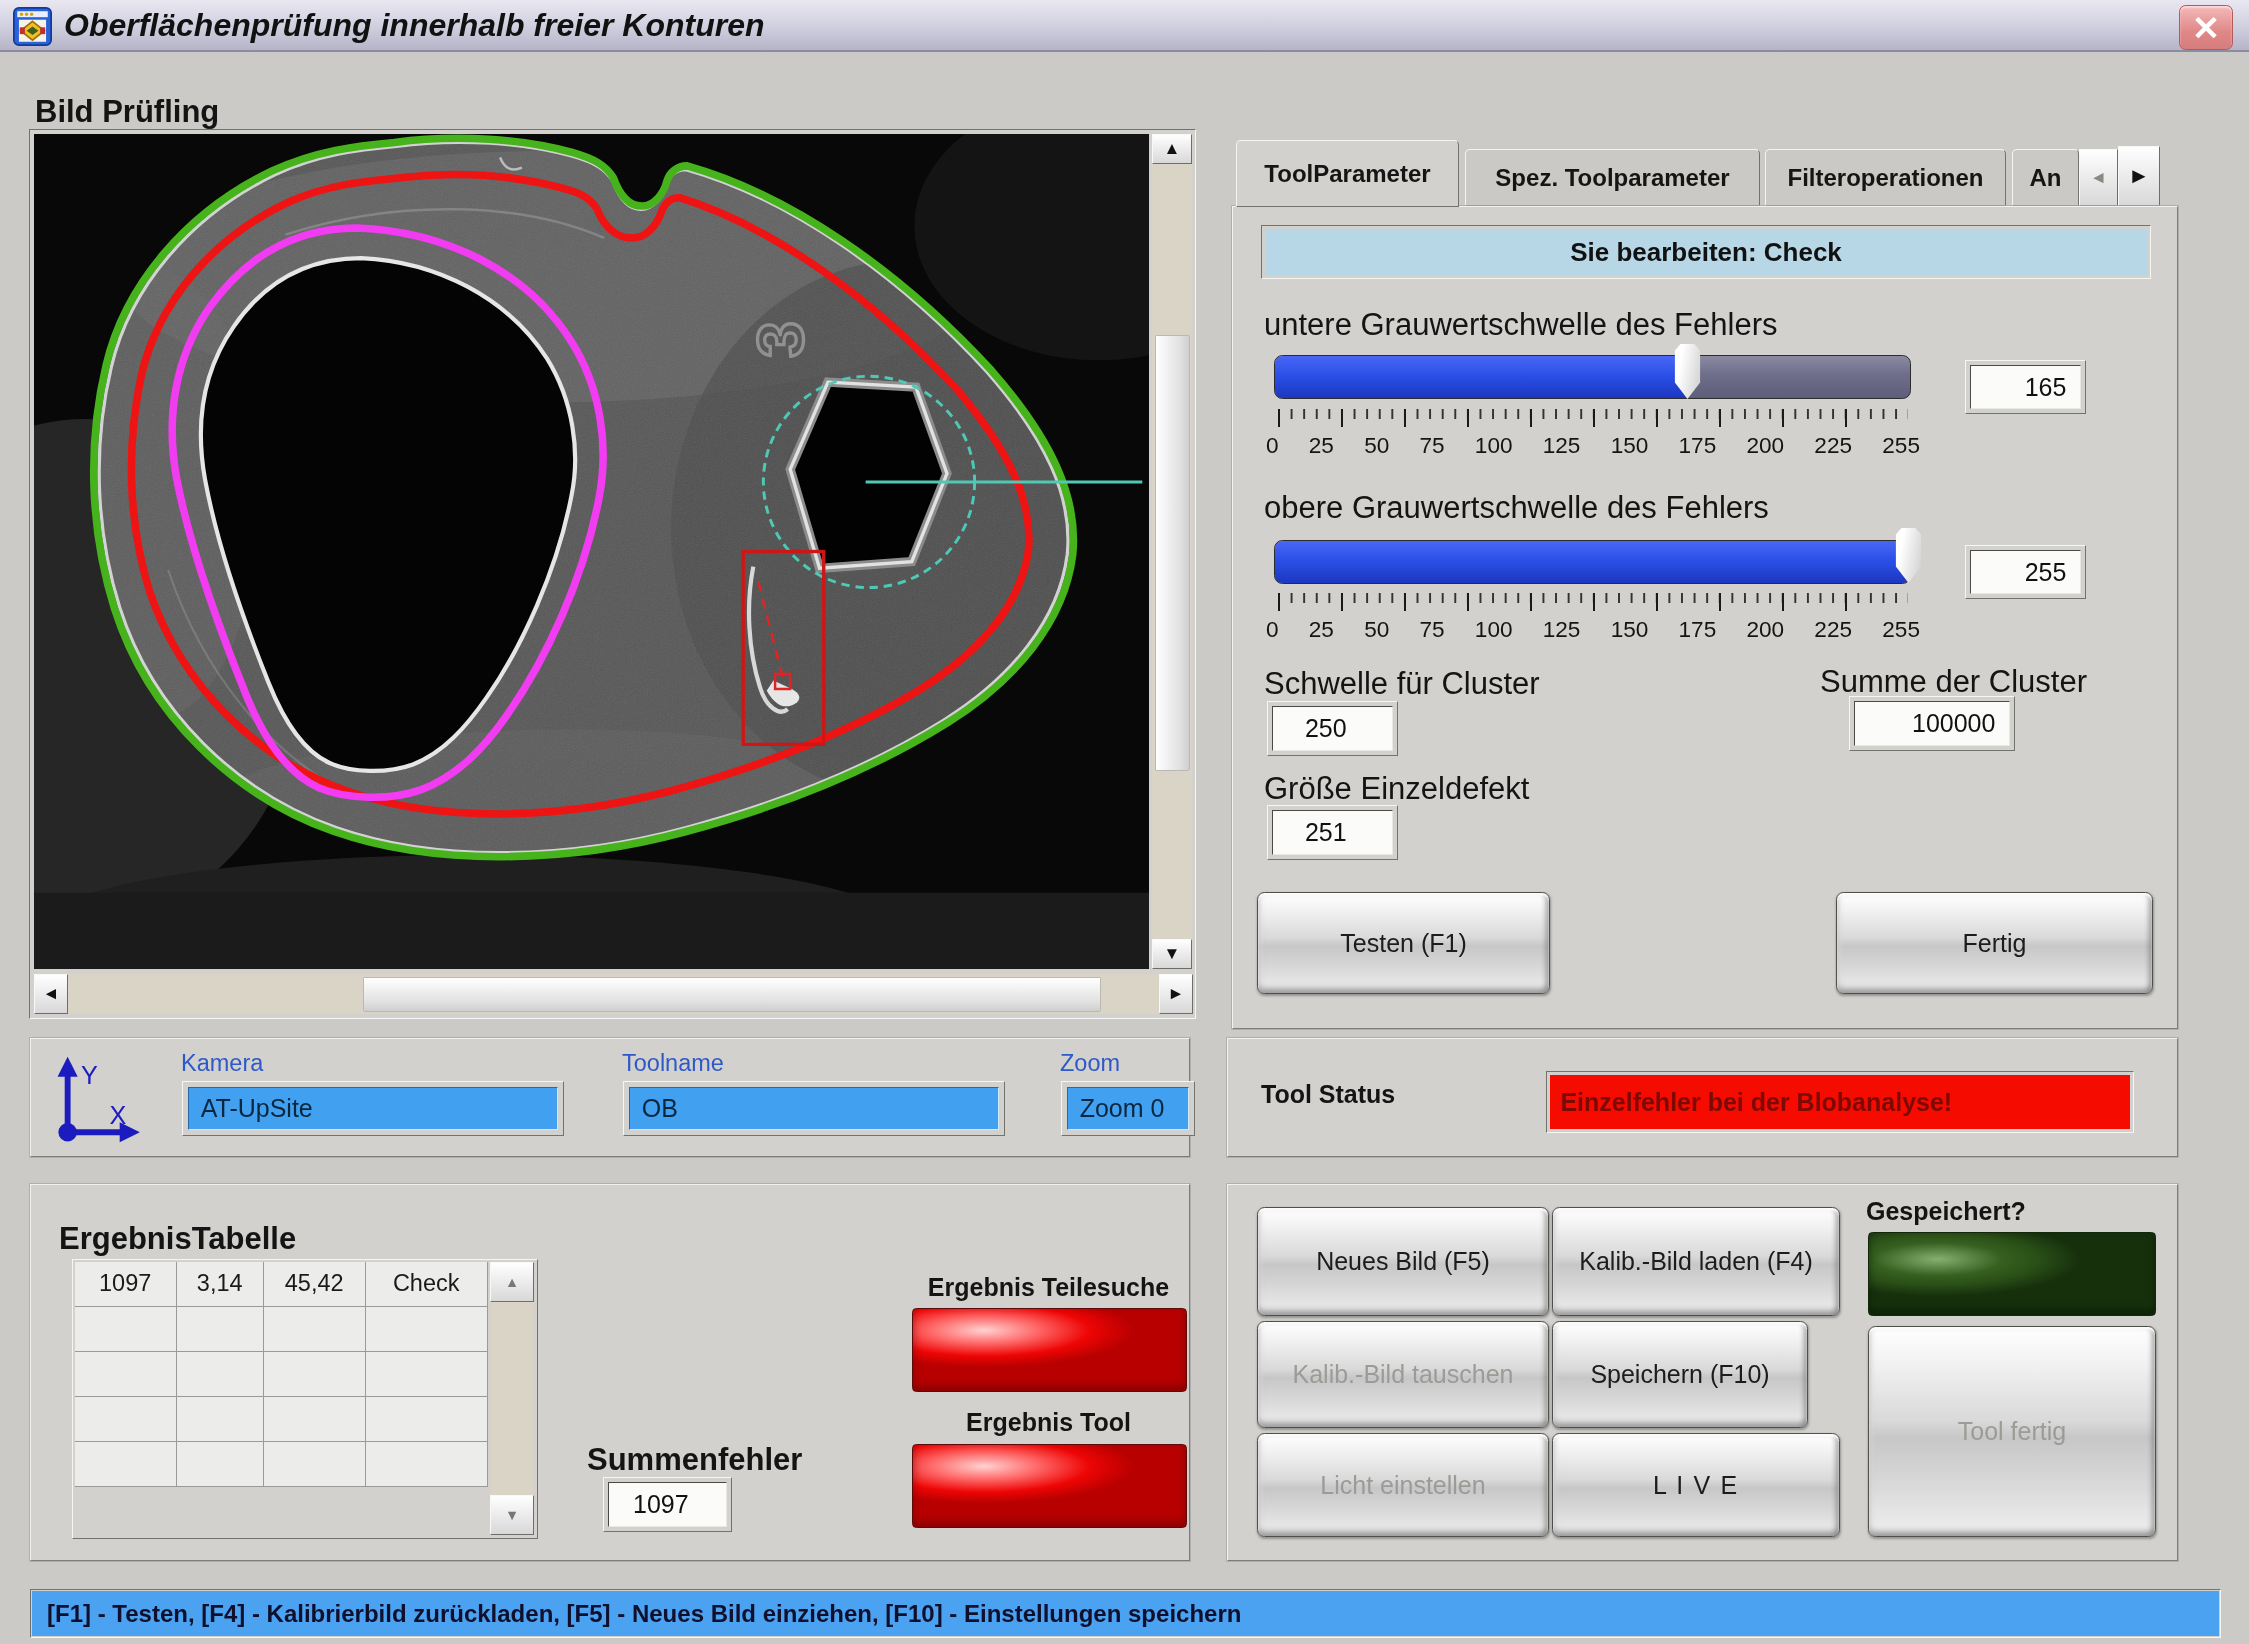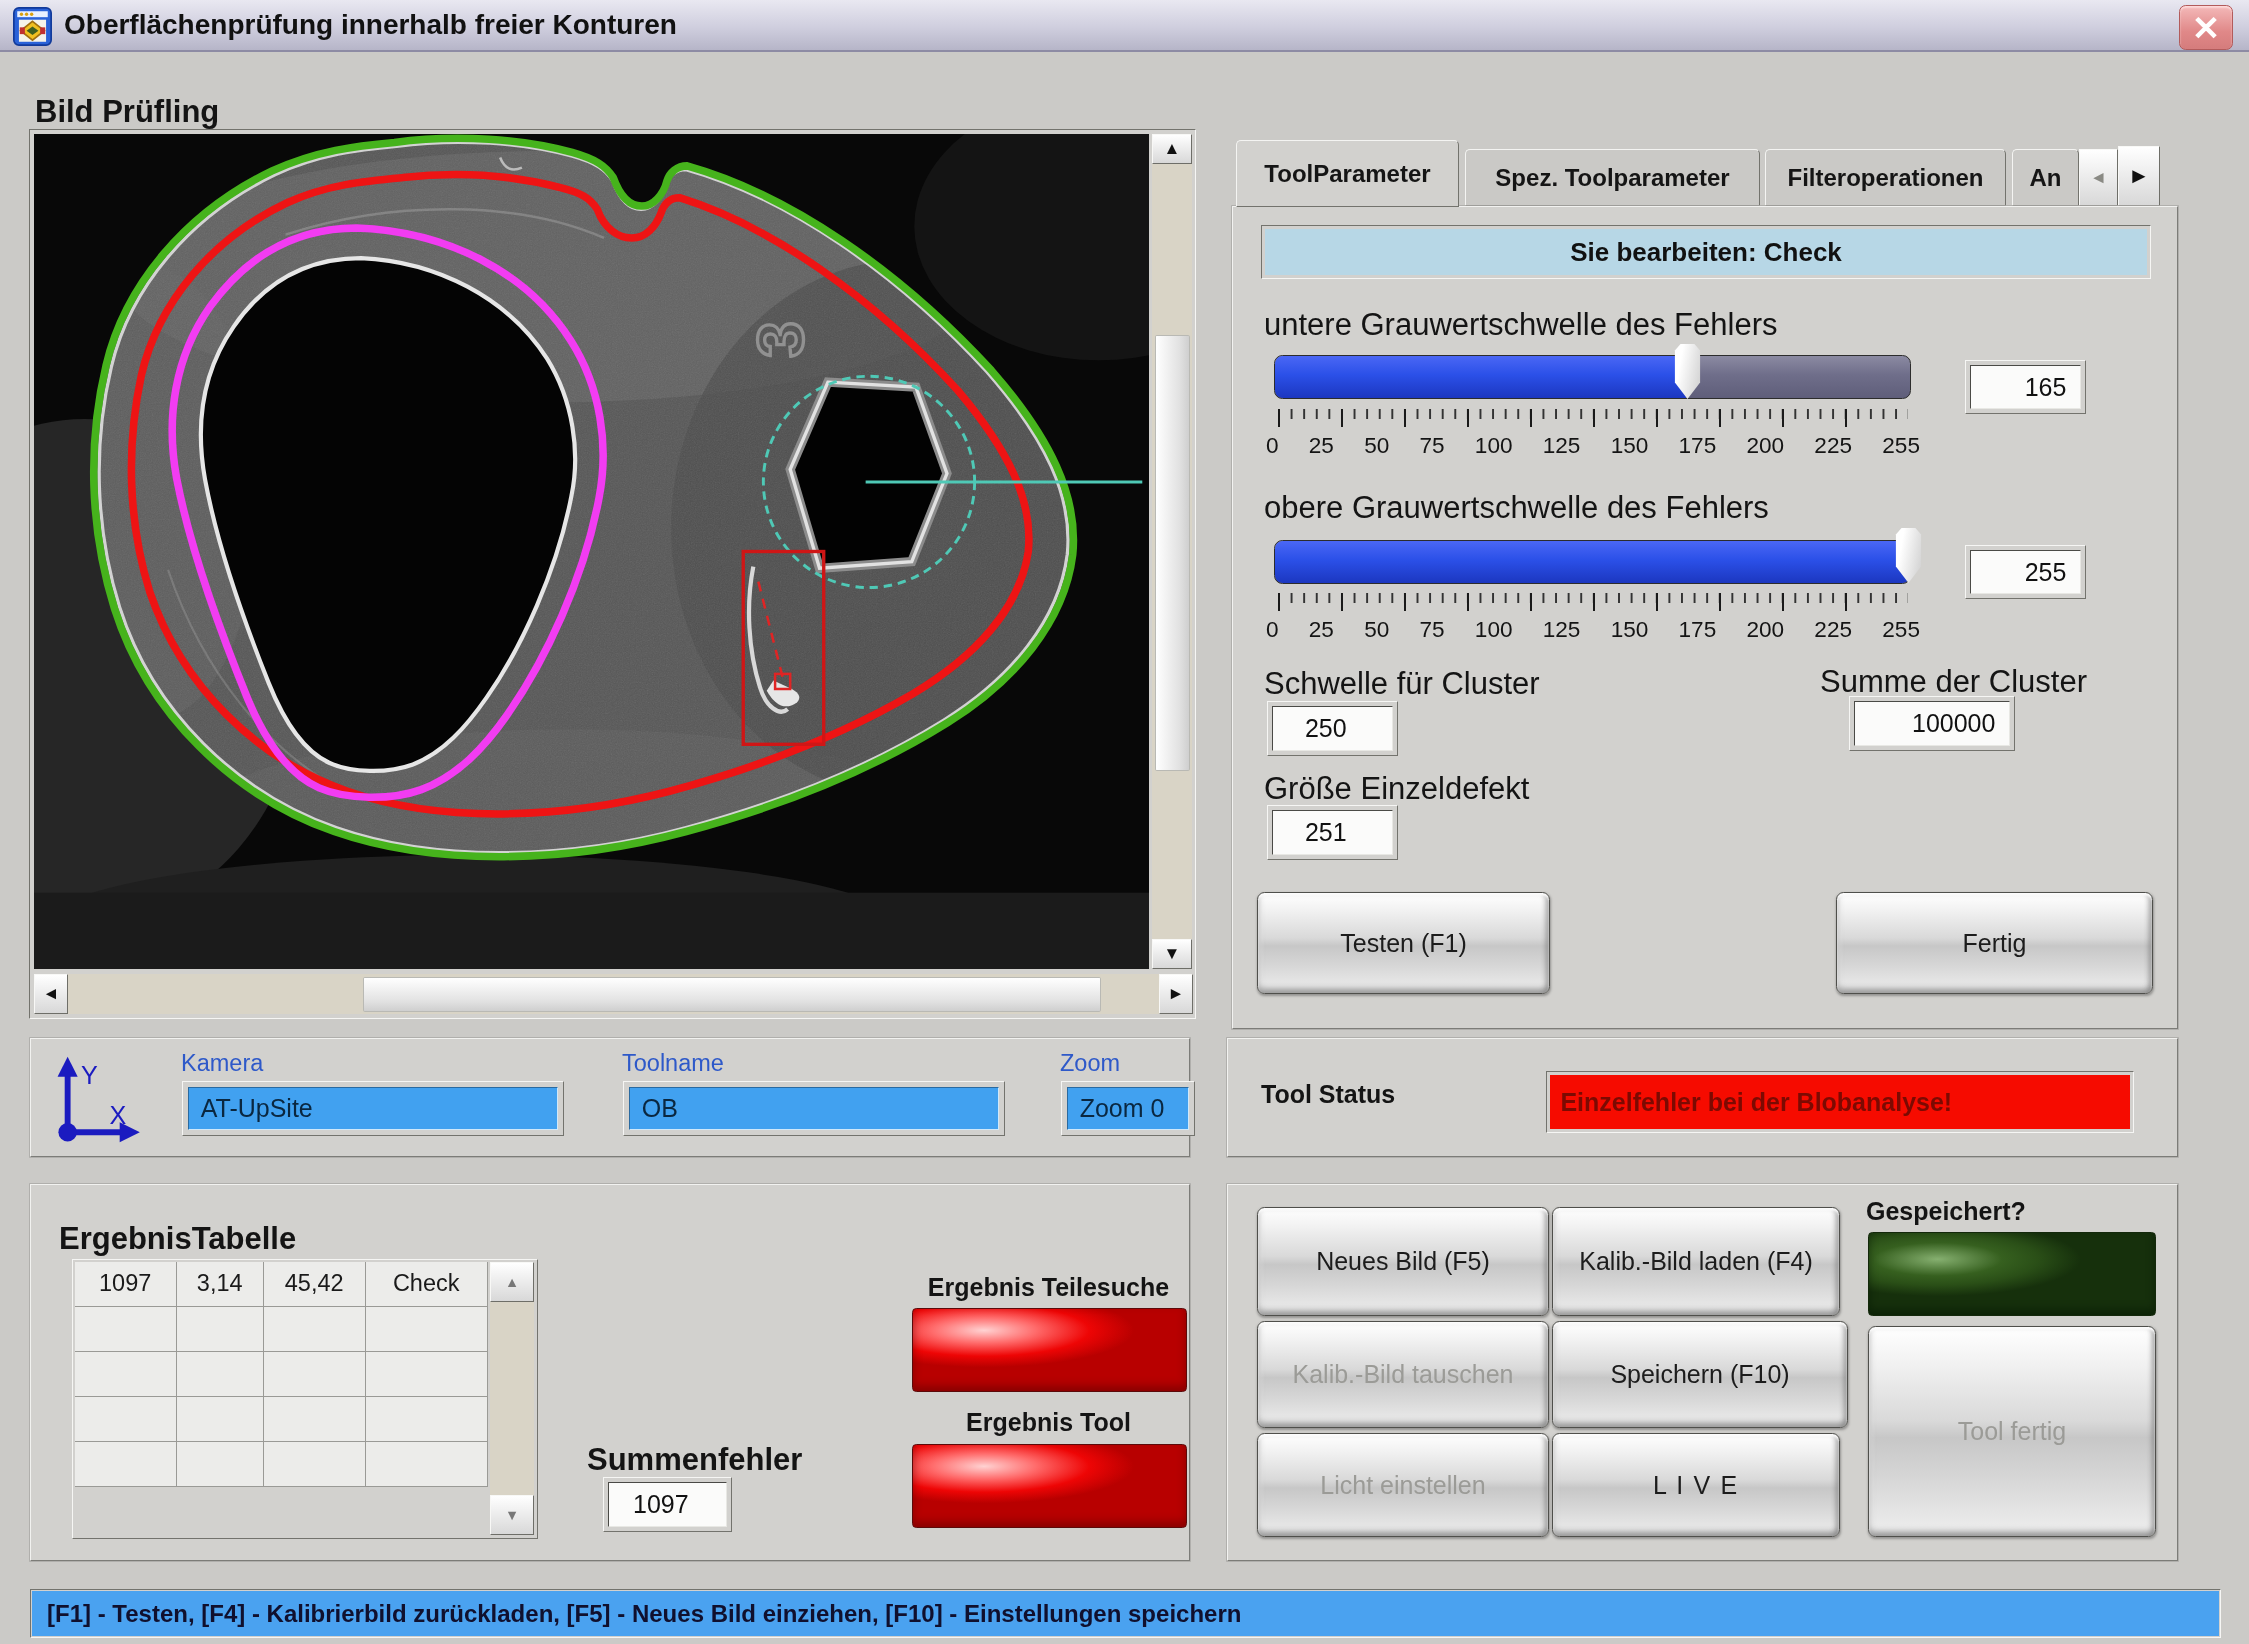--- a/index.html
+++ b/index.html
@@ -10,21 +10,21 @@
   *{margin:0;padding:0;box-sizing:border-box;}
   html,body{width:2250px;height:1645px;}
   body{font-family:"Liberation Sans",sans-serif;background:#cbcac7;overflow:hidden;position:relative;}
   .abs{position:absolute;}
   
   .bev-out{border:1.7px solid;border-color:#f6f6f4 #73736d #73736d #f6f6f4;background:#d2d1ce;margin-left:8px;}
   .bev-in{border:1.7px solid;border-color:#73736d #f6f6f4 #f6f6f4 #73736d;background:#d2d1ce;}
   .panel{border:1.7px solid;border-color:#f2f2f0 #7c7c78 #7c7c78 #f2f2f0;background:#d2d1ce;box-shadow:0 0 0 0.8px #aaa9a6;}
   
   .titlebar{left:0;top:0;width:2250px;height:52px;background:linear-gradient(180deg,#e9e8f1 0%,#cfcede 55%,#b6b5c8 100%);border-bottom:2.5px solid #8d8ba4;display:flex;align-items:center;}
-  .title-text{font-size:28px;font-weight:bold;color:#111;margin-left:11.7px;}
+  .title-text{font-size:32px;font-weight:bold;color:#111;margin-left:11.7px;font-style:italic;}
   .closebtn{right:17px;top:5px;width:54px;height:45px;border-radius:6.7px;background:linear-gradient(180deg,#f4b9b9,#e08888 60%,#d57c7c);border:1.7px solid #b25b5b;color:#fff;font-size:34px;font-weight:bold;display:flex;align-items:center;justify-content:center;box-shadow:inset 0 1.7px 1.7px #ffdcdc;}
   
   .lbl{font-size:31px;color:#141414;}
   .lbl.b{font-weight:bold;}
   .bluelbl{font-size:23.5px;color:#2e59c9;}
   
   .bfield-wrap{padding:5px;}
   .bfield{width:100%;height:100%;background:var(--accent-blue);border:1.7px solid;border-color:#2a6aa0 #cfe8fa #cfe8fa #2a6aa0;color:#0a2740;font-size:25px;display:flex;align-items:center;padding-left:11.7px;}
   
   .valwrap{padding:4.2px;}
@@ -301,21 +301,21 @@
 <div class="abs panel" style="left:1227px;top:1038px;width:951px;height:119px"></div>
 <div class="abs lbl b" style="left:1261px;top:1080px;font-size:25px">Tool Status</div>
 <div class="abs bev-in" style="left:1546px;top:1071px;width:588px;height:62px;padding:3.4px">
   <div style="width:100%;height:100%;background:var(--status-red);display:flex;align-items:center;padding-left:10px;font-size:25px;font-weight:bold;color:#7c0a02">Einzelfehler bei der Blobanalyse!</div>
 </div>
 
 <div class="abs panel" style="left:1227px;top:1184px;width:951px;height:377px"></div>
 <div class="abs btn3d" style="left:1257px;top:1207px;width:292px;height:109px">Neues Bild (F5)</div>
 <div class="abs btn3d" style="left:1552px;top:1207px;width:288px;height:109px">Kalib.-Bild laden (F4)</div>
 <div class="abs btn3d disabled" style="left:1257px;top:1321px;width:292px;height:107px;padding:0 34px">Kalib.-Bild tauschen</div>
-<div class="abs btn3d" style="left:1552px;top:1321px;width:296px;height:107px">Speichern (F10)</div>
+<div class="abs btn3d" style="left:1552px;top:1321px;width:256px;height:107px">Speichern (F10)</div>
 <div class="abs btn3d disabled" style="left:1257px;top:1433px;width:292px;height:104px">Licht einstellen</div>
 <div class="abs btn3d" style="left:1552px;top:1433px;width:288px;height:104px;letter-spacing:1.7px">L I V E</div>
 <div class="abs lbl b" style="left:1866px;top:1197px;font-size:25px">Gespeichert?</div>
 <div class="abs led green" style="left:1868px;top:1232px;width:288px;height:84px"></div>
 <div class="abs btn3d disabled" style="left:1868px;top:1326px;width:288px;height:211px">Tool fertig</div>
 
 <div class="abs bev-in" style="left:30px;top:1589px;width:2191px;height:49px;padding:1px">
   <div style="width:100%;height:100%;background:var(--statusbar-blue);display:flex;align-items:center;padding-left:15px;font-size:24px;font-weight:bold;color:#10102e">[F1] - Testen, [F4] - Kalibrierbild zurückladen, [F5] - Neues Bild einziehen, [F10] - Einstellungen speichern</div>
 </div>
 

